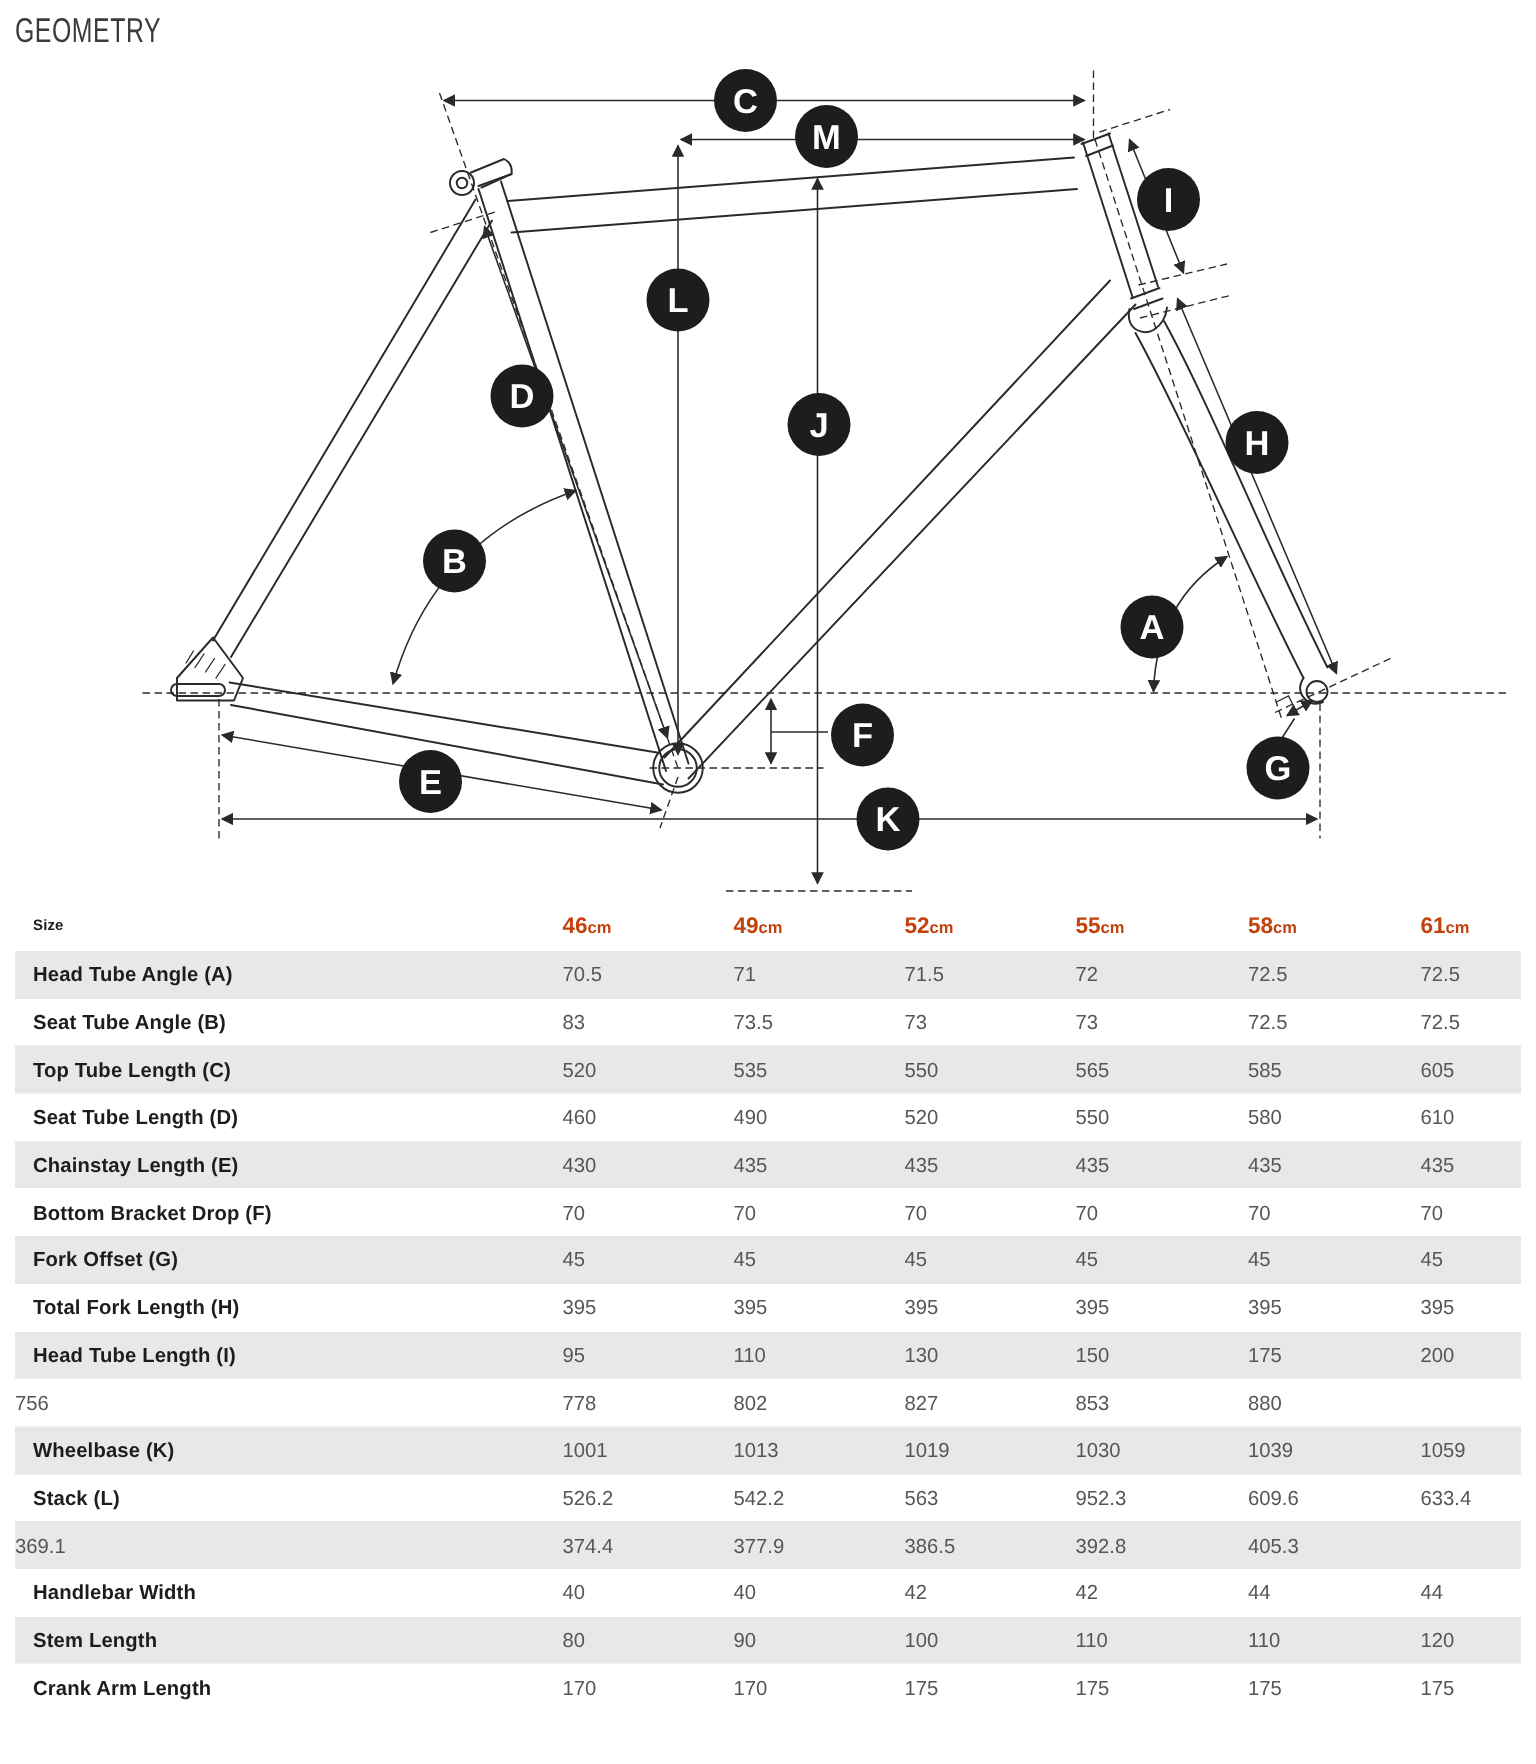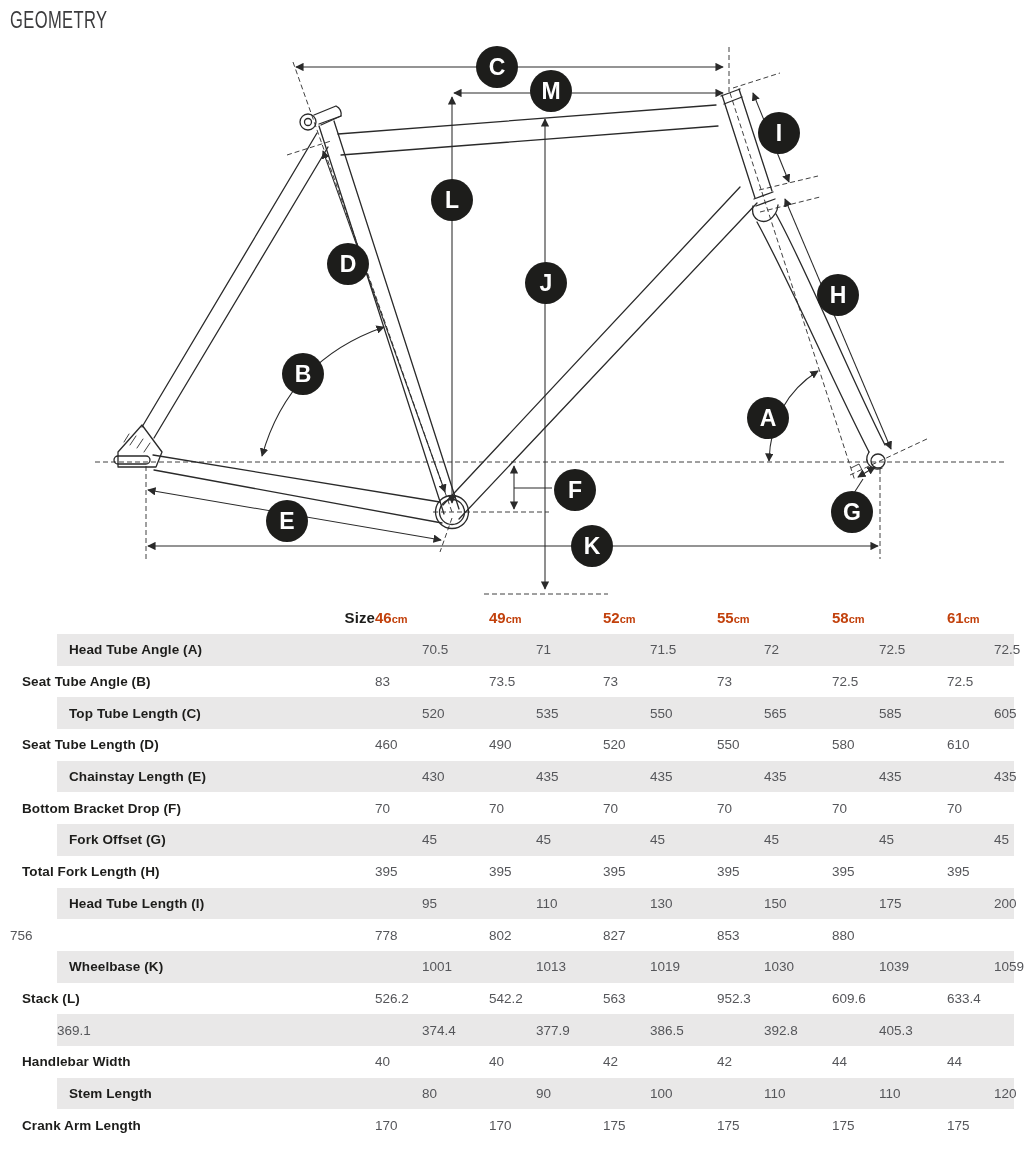--- a/index.html
+++ b/index.html
@@ -19,25 +19,25 @@
     fill:#fff;font-family:"Liberation Sans",sans-serif;
     font-weight:bold;font-size:23px;text-anchor:middle;
   }
 
   .geo-table{position:absolute;top:601px;left:10px;width:1004px;}
   .t-row{
     display:grid;
     grid-template-columns:365px 114px 114px 114px 115px 115px 1fr;
     align-items:center;height:31.7px;
   }
-  .t-row.shade{background:#e9e8e8;margin-left:47px;}
+  .t-row.shade{background:#e9e8e8;}
   .t-head{height:33px;background:#fff;}
   .t-label{padding-left:12px;font-weight:bold;font-size:13.5px;color:#1d1d1b;letter-spacing:.1px;}
   .t-cell{font-size:13.5px;color:#55565a;}
-  .t-head .t-label{font-size:15px;text-align:right;}
+  .t-head .t-label{font-size:10px;}
   .t-head .t-cell{color:#c2410c;font-weight:bold;font-size:15px;}
   .t-head .t-cell .unit{font-size:11px;}
 </style>
 </head>
 <body>
 
 <div class="page-title">GEOMETRY</div>
 
 <svg class="diagram-svg" width="1024" height="600" viewBox="0 0 1024 600" xmlns="http://www.w3.org/2000/svg">
   <defs>

